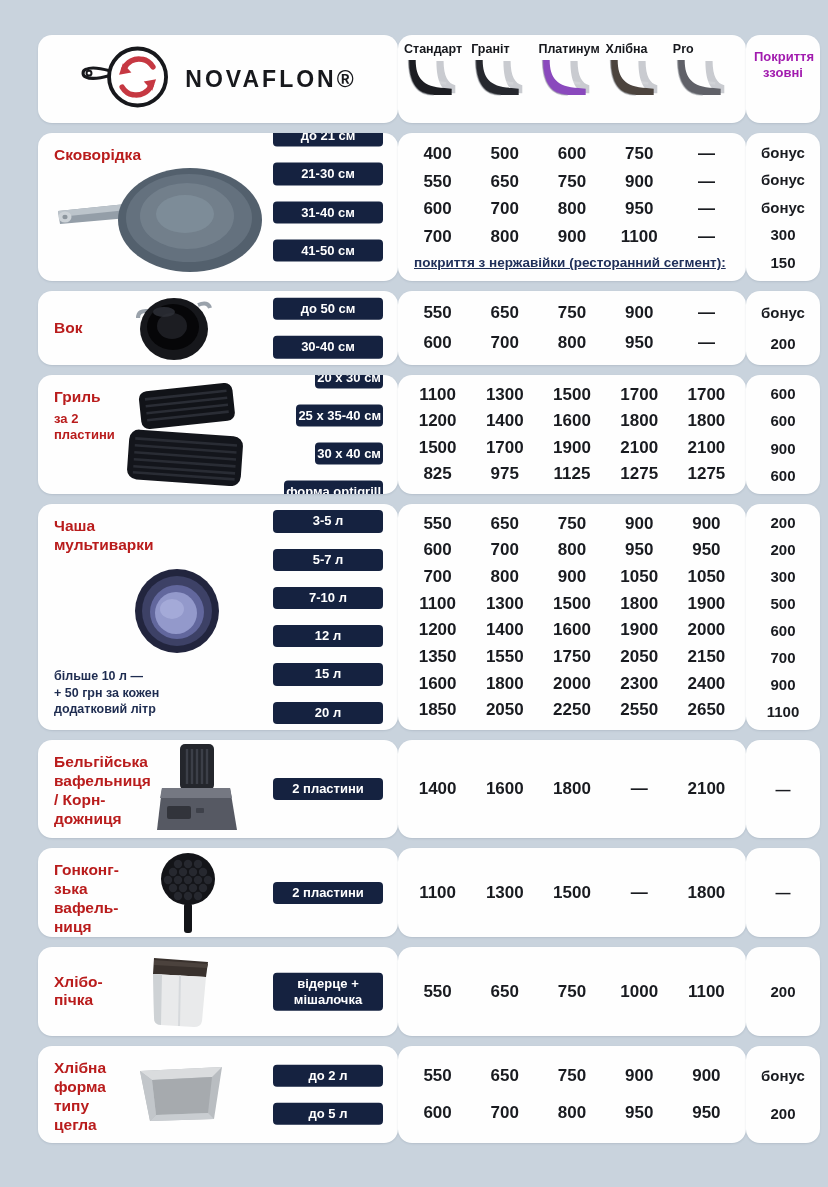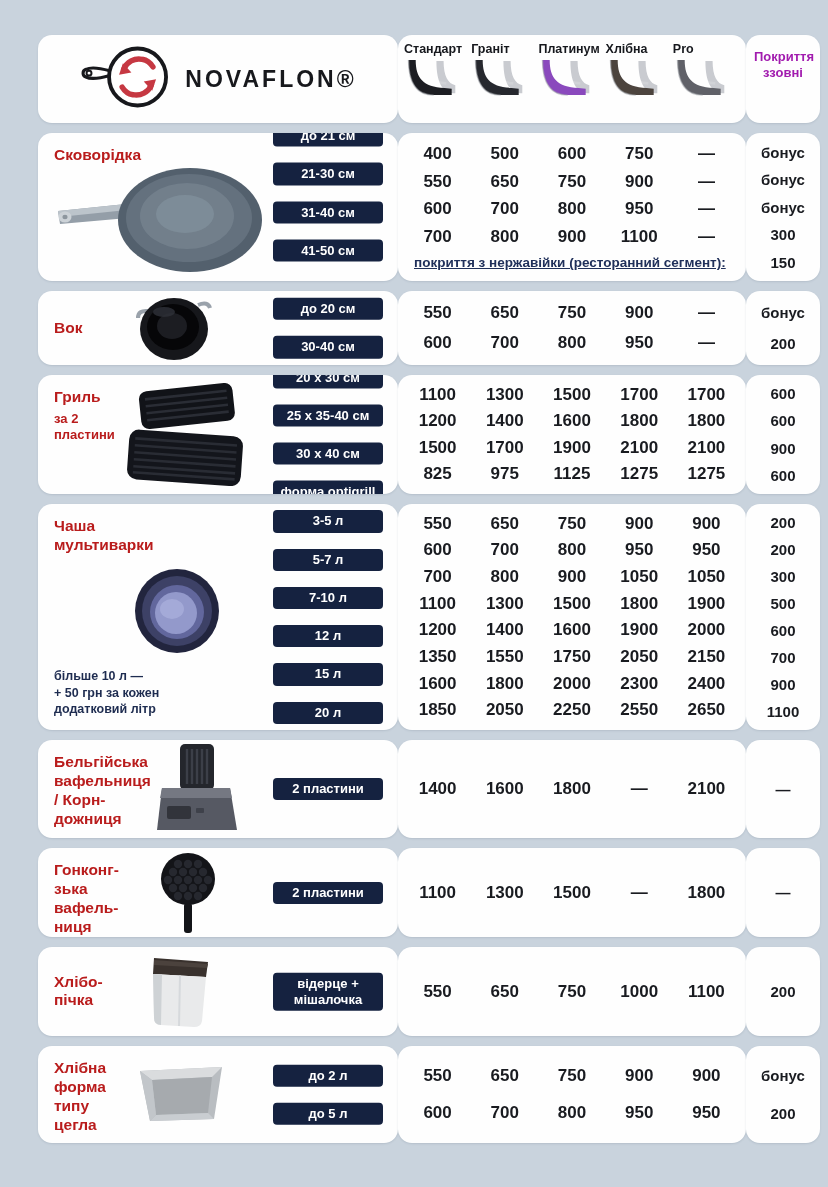--- a/index.html
+++ b/index.html
@@ -203,21 +203,21 @@
     <svg viewBox="0 0 76 66">
       <path d="M12 16 Q2 15 2 23" stroke="#9aa2ab" stroke-width="4" fill="none"></path>
       <path d="M62 10 Q72 6 74 13" stroke="#9aa2ab" stroke-width="4" fill="none"></path>
       <ellipse cx="38" cy="34" rx="34" ry="31" fill="#16171b"></ellipse>
       <ellipse cx="37" cy="32" rx="26" ry="23" fill="#060608"></ellipse>
       <ellipse cx="36" cy="31" rx="15" ry="13" fill="#1c1d22"></ellipse>
       <ellipse cx="28" cy="17" rx="11" ry="5" fill="#2e3037" opacity="0.85"></ellipse>
     </svg>
           </div>
           <div class="chips" style="top: 50%; transform: translateY(-50%);">
-            <div class="chip">до 20 см</div>
+            <div class="chip">до 50 см</div>
             <div class="chip">30-40 см</div>
           </div>
         </div>
         <div class="card mid-card p-mid">
           <div class="price-line">
             <div class="price-cell">550</div>
             <div class="price-cell">650</div>
             <div class="price-cell">750</div>
             <div class="price-cell">900</div>
             <div class="price-cell">—</div>
@@ -247,21 +247,21 @@
       <g transform="rotate(-6 61 24)">
         <rect x="14" y="4" width="94" height="38" rx="8" fill="#111318"></rect>
         <path d="M20 12 H102 M20 19 H102 M20 26 H102 M20 33 H102" stroke="#2a2d35" stroke-width="2.6"></path>
       </g>
       <g transform="rotate(4 61 75)">
         <rect x="2" y="50" width="114" height="50" rx="10" fill="#13151b"></rect>
         <path d="M8 59 H110 M8 66 H110 M8 73 H110 M8 80 H110 M8 87 H110 M8 93 H110" stroke="#292c34" stroke-width="2.6"></path>
       </g>
     </svg>
           </div>
-          <div class="chips" style="top: 50%; transform: translateY(-50%);">
+          <div class="chips" style="top: 50%; transform: translateY(-50%); align-items: flex-end;">
             <div class="chip">20 х 30 см</div>
             <div class="chip">25 х 35-40 см</div>
             <div class="chip">30 х 40 см</div>
             <div class="chip">форма optigrill</div>
           </div>
         </div>
         <div class="card mid-card p-mid">
           <div class="price-line">
             <div class="price-cell">1100</div>
             <div class="price-cell">1300</div>

